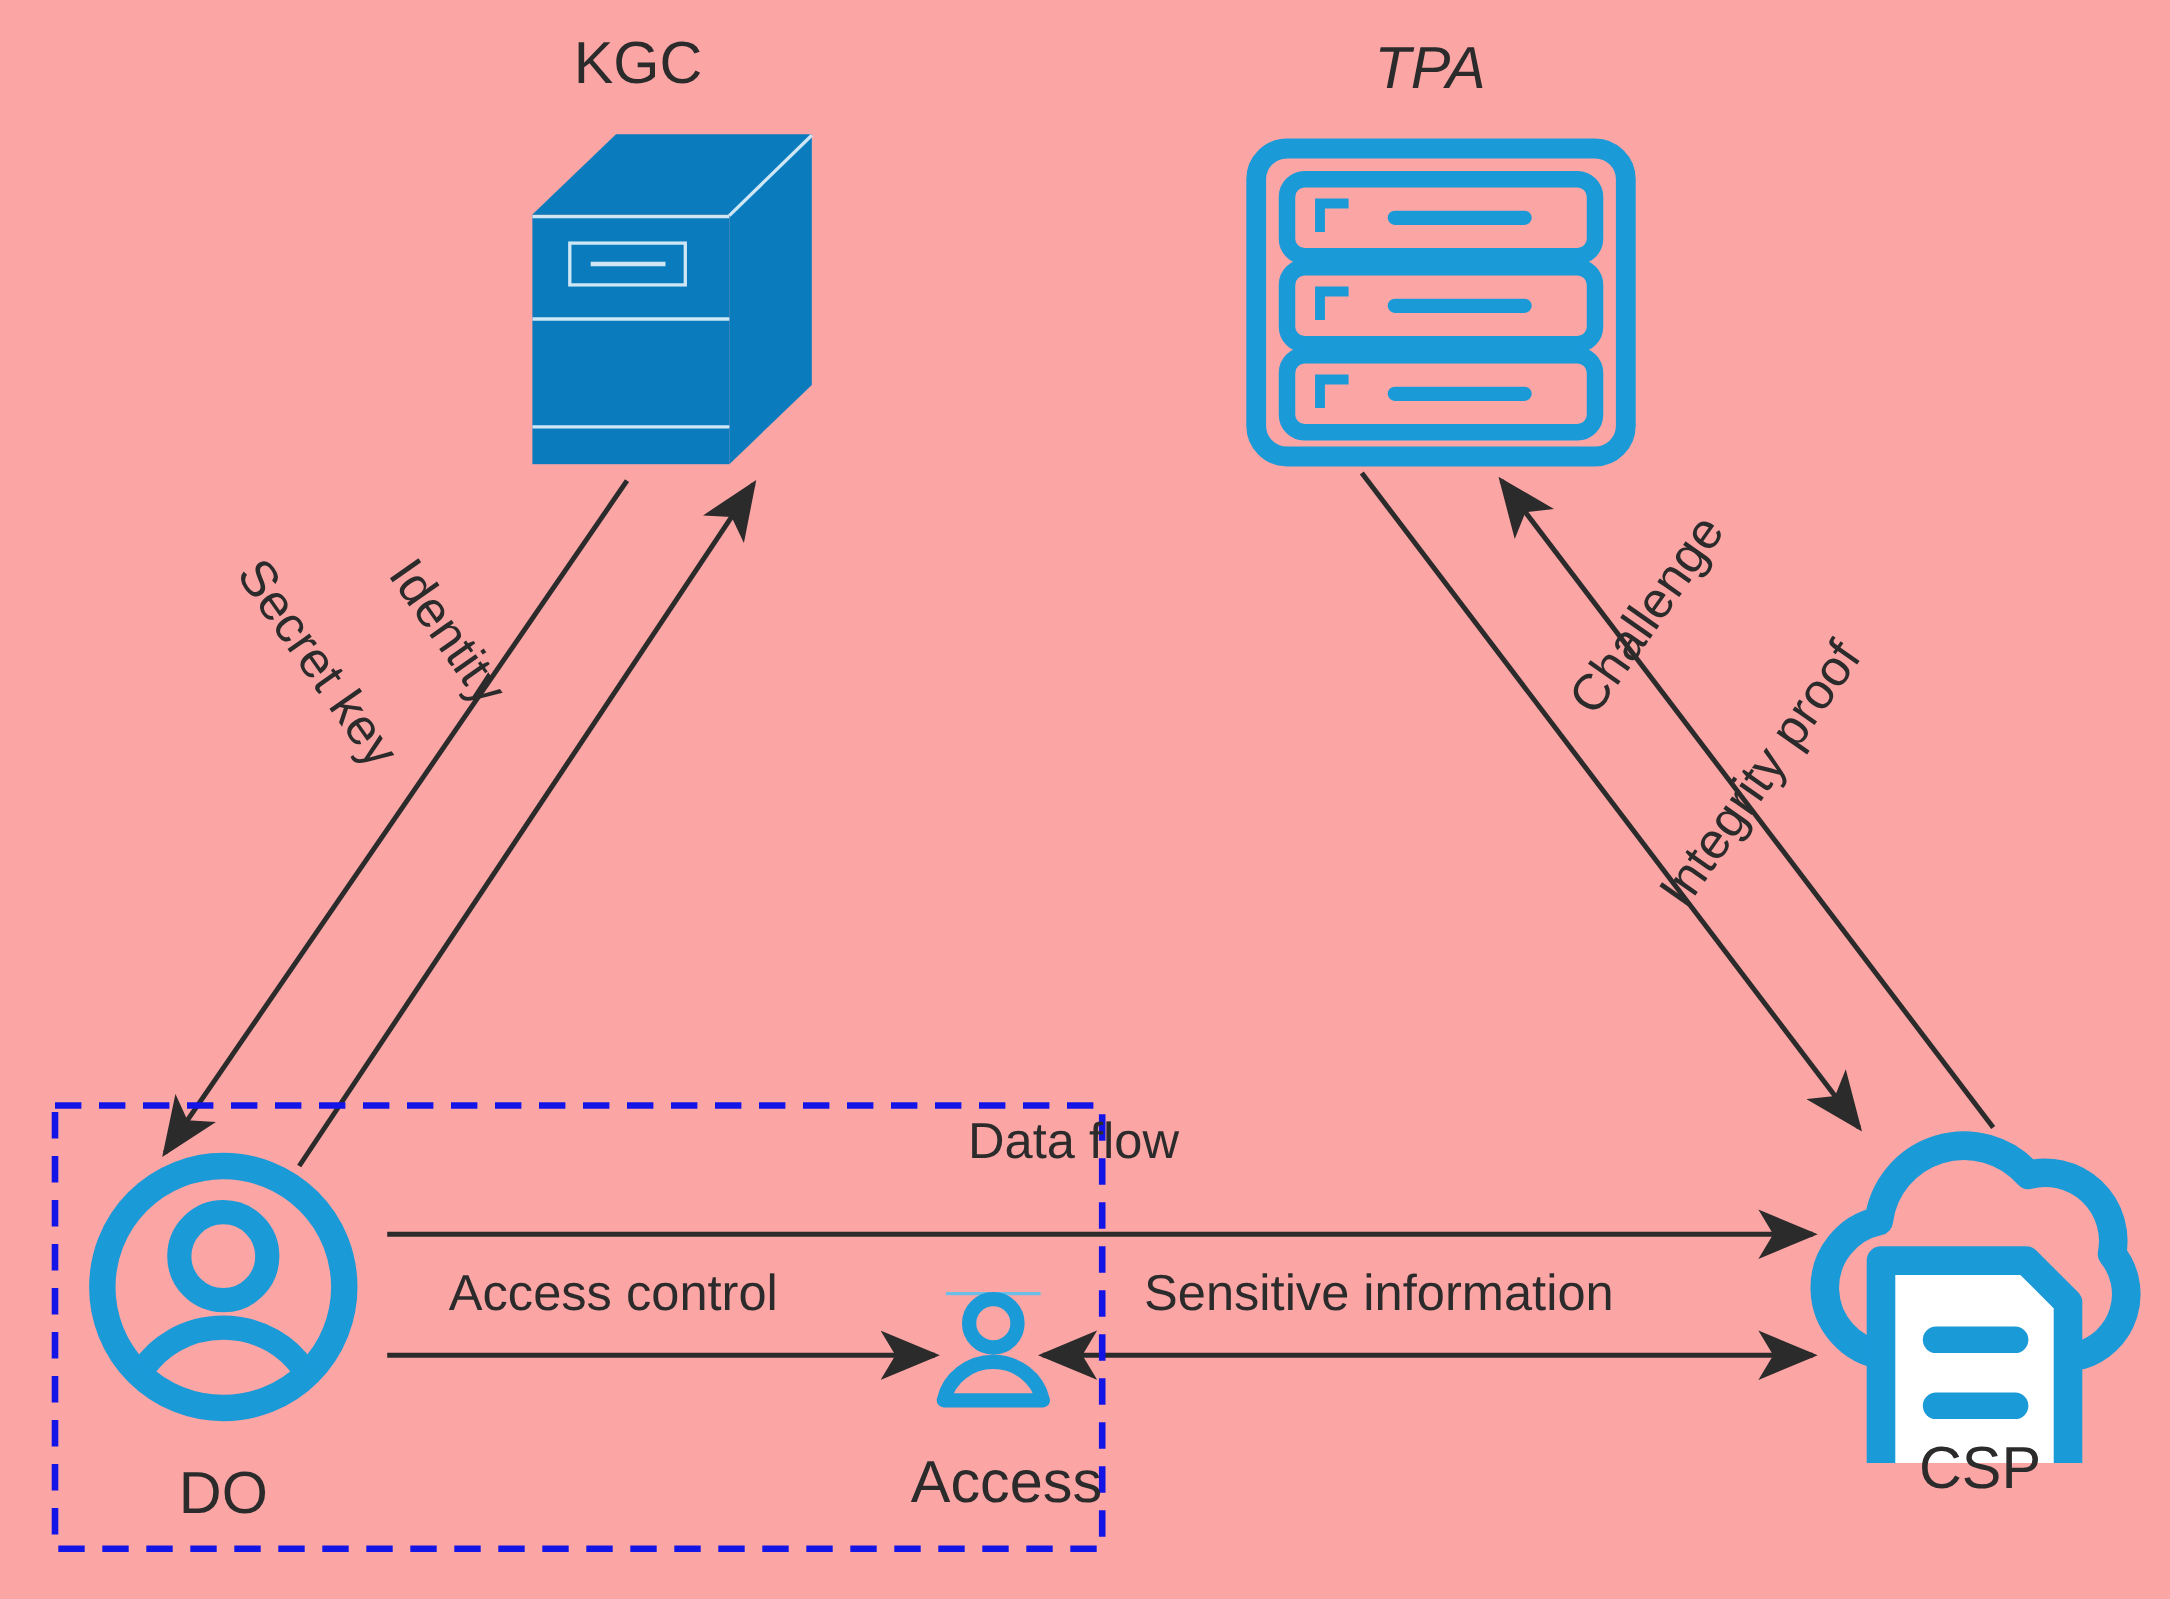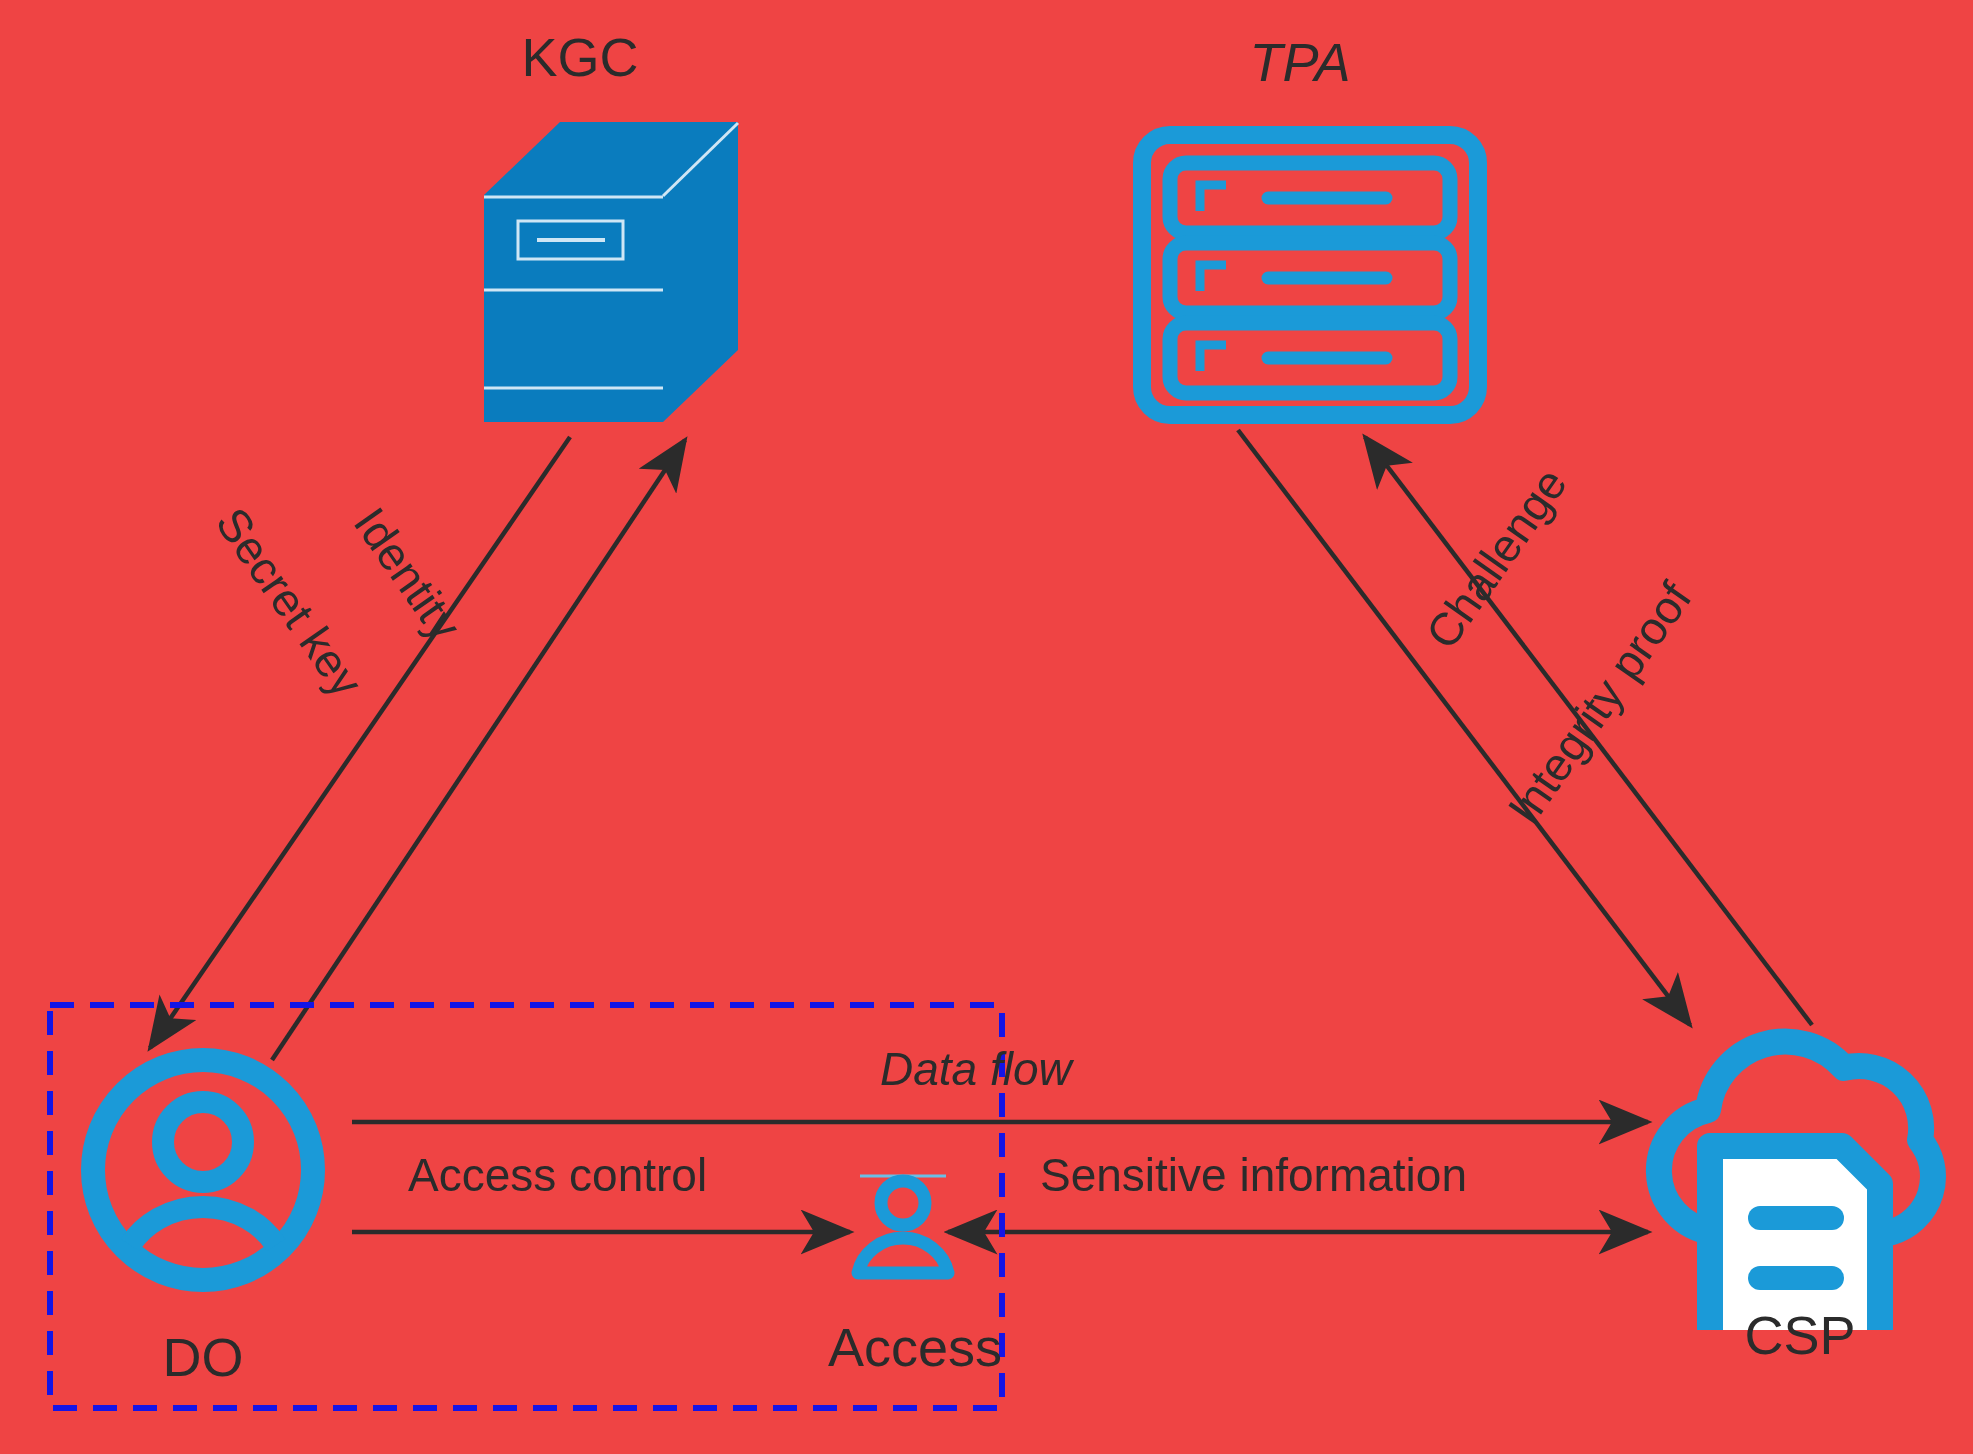--- a/index.html
+++ b/index.html
@@ -11,21 +11,21 @@
   body {
     font-family: "Liberation Sans", sans-serif;
     width: 1973px;
     height: 1454px;
     overflow: hidden;
   }
   #canvas {
     position: relative;
     width: 1973px;
     height: 1454px;
-    background: #ef4444;
+    background: #fca5a5;
   }
   .entity-label {
     position: absolute;
     font-family: "Liberation Sans", sans-serif;
     color: #2b2b2b;
     font-size: 54px;
     line-height: 1;
     white-space: nowrap;
     text-align: center;
   }
@@ -164,19 +164,19 @@
   <div class="entity-label" style="left:1700px; top:1308px; width:200px;">CSP</div>
 
   <div class="edge-label rot-label" style="left:246px; top:500px; transform: rotate(55deg);">Secret key</div>
 
   <div class="edge-label rot-label" style="left:384px; top:500px; transform: rotate(55deg);">Identity</div>
 
   <div class="edge-label rot-label" style="left:1418px; top:630px; transform: rotate(-55deg);">Challenge</div>
 
   <div class="edge-label rot-label" style="left:1500px; top:805px; transform: rotate(-55deg);">Integrity proof</div>
 
-  <div class="edge-label" style="left:880px; top:1046px;font-style:italic;">Data flow</div>
+  <div class="edge-label" style="left:880px; top:1014px;">Data flow</div>
 
   <div class="edge-label" style="left:1040px; top:1152px;">Sensitive information</div>
 
   <div class="edge-label" style="left:408px; top:1152px;">Access control</div>
 
 </div>
 
 </body></html>

